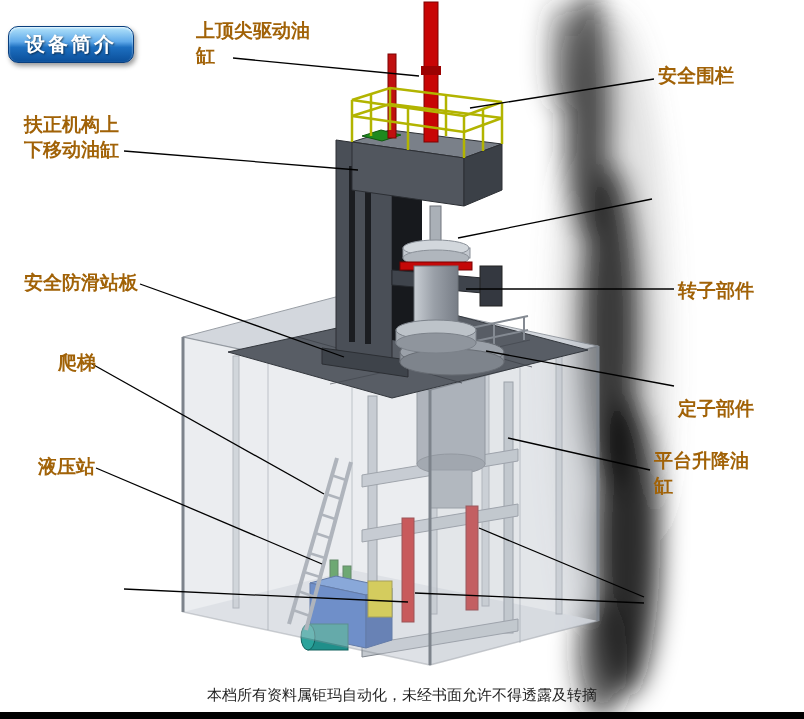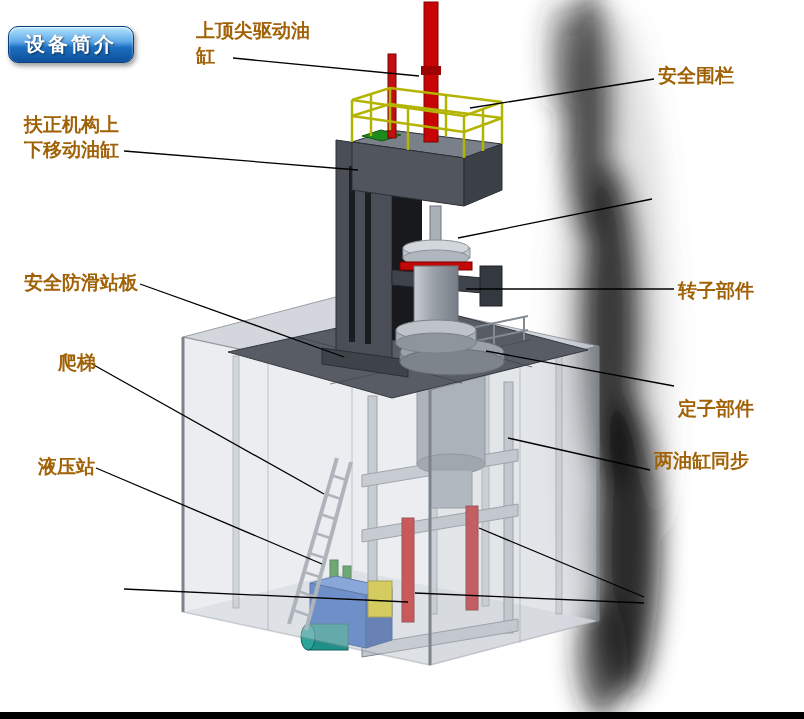--- a/index.html
+++ b/index.html
@@ -219,19 +219,20 @@
   <div class="lbl" style="left:24px; top:270px;">安全防滑站板</div>
 
   <div class="lbl" style="left:678px; top:278px;">转子部件</div>
 
   <div class="lbl" style="left:50px; top:350px;margin-left:8px;">爬梯</div>
 
   <div class="lbl" style="left:678px; top:396px;">定子部件</div>
 
   <div class="lbl" style="left:38px; top:454px;">液压站</div>
 
-  <div class="lbl multi" style="left:654px; top:448px; width:98px;">两油缸同步</div>
-
-
-
+  <div class="lbl multi" style="left:654px; top:448px; width:98px;">平台升降油缸</div>
+
+
+
+  <div class="watermark">本档所有资料属钜玛自动化，未经书面允许不得透露及转摘</div>
   <div class="bottom-bar"></div>
 
 </div>
 
 </body></html>

